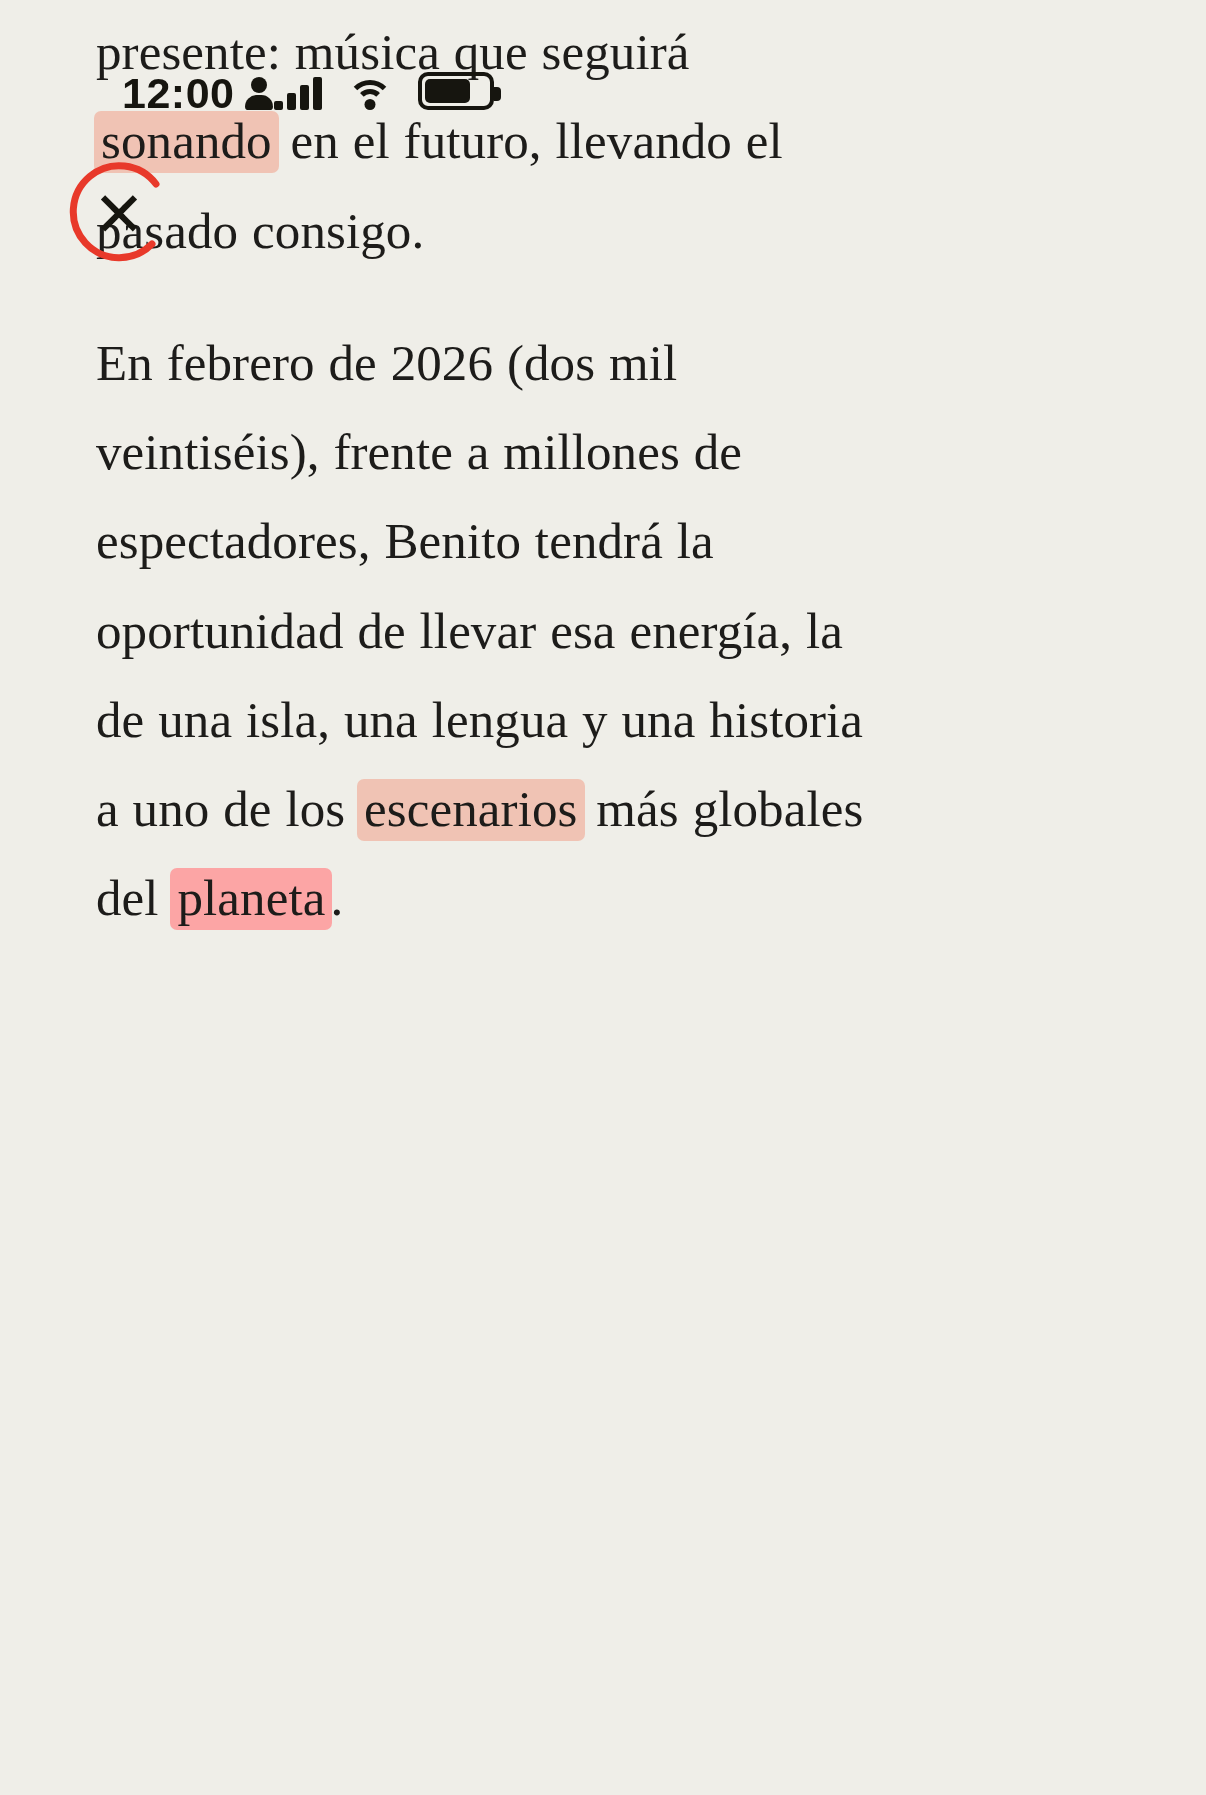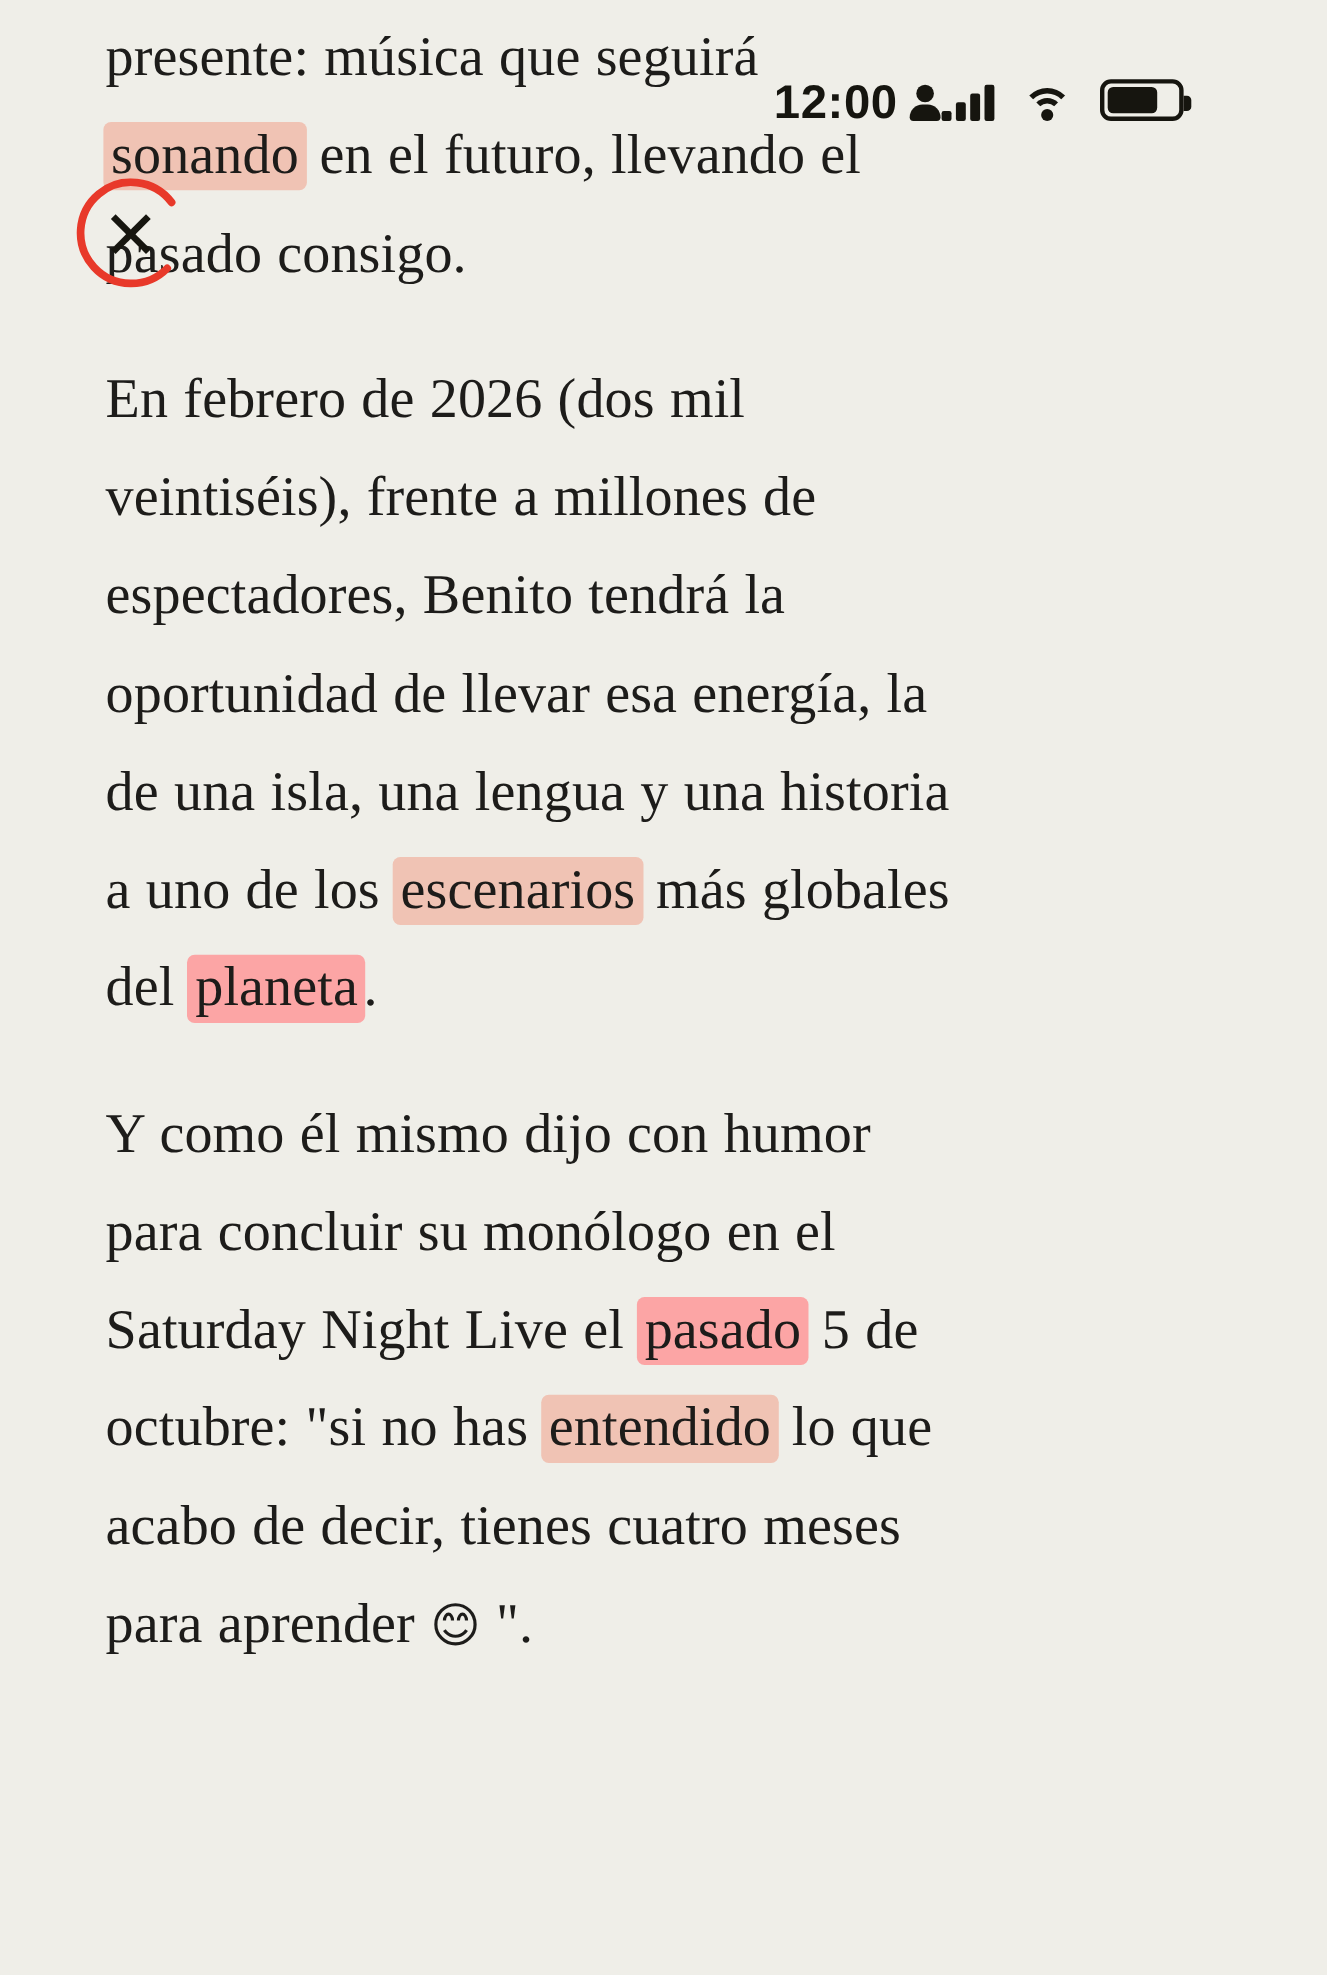--- a/index.html
+++ b/index.html
@@ -55,21 +55,21 @@
 
   
   .statusbar {
     position: absolute;
     left: 0;
     top: 62px;
     width: 1110px;
     height: 62px;
     display: flex;
     align-items: center;
-    justify-content: flex-end;
+    justify-content: flex-start;
     padding: 0 34px 0 122px;
     pointer-events: none;
   }
   .status-left {
     display: flex;
     align-items: center;
     gap: 10px;
   }
   .clock {
     font-family: "Liberation Sans", sans-serif;
@@ -204,21 +204,20 @@
     color: #16150f;
     line-height: 1;
   }
 </style>
 </head>
 <body>
 
 <div class="reader">
   <p class="para first" id="p1">presente: música que seguirá <span class="hl">sonando</span> en el futuro, llevando el pasado consigo.</p>
   <p class="para" id="p2">En febrero de 2026 (dos mil veintiséis), frente a millones de espectadores, Benito tendrá la oportunidad de llevar esa energía, la de una isla, una lengua y una historia a uno de los <span class="hl">escenarios</span> más globales del <span class="hl light">planeta</span>.</p>
-  <p class="para" id="p3">Y como él mismo dijo con humor para concluir su monólogo en el Saturday Night Live el <span class="hl light">pasado</span> 5 de octubre: "si no has <span class="hl">entendido</span> lo que acabo de decir, tienes cuatro meses para aprender <span class="emoji">😊</span> ".</p>
 </div>
 
 <div class="statusbar">
   <div class="status-left">
     <span class="clock">12:00</span>
     <span class="person-icon"></span>
   </div>
   <div class="status-right">
     <span class="signal">
       <i></i>

